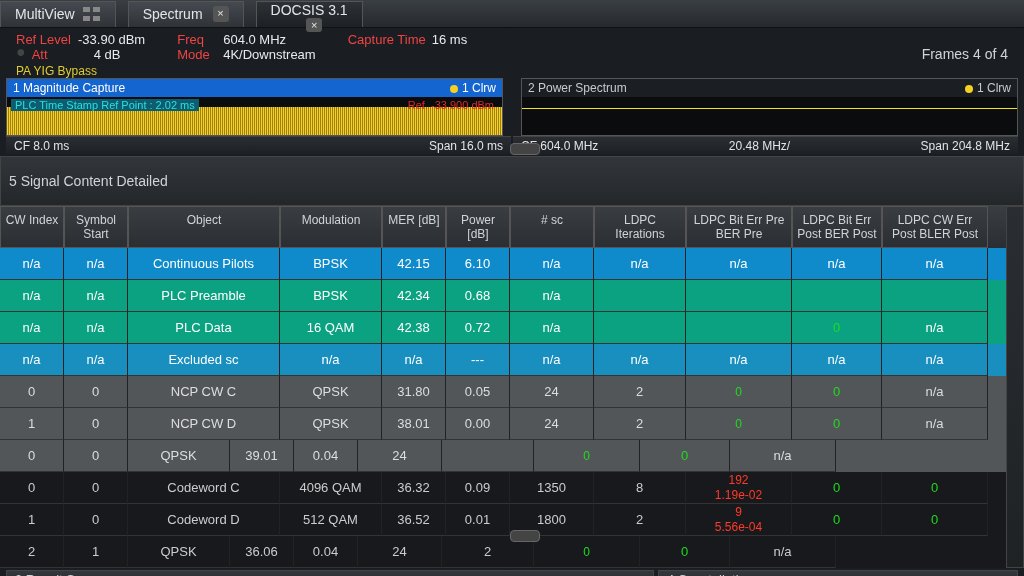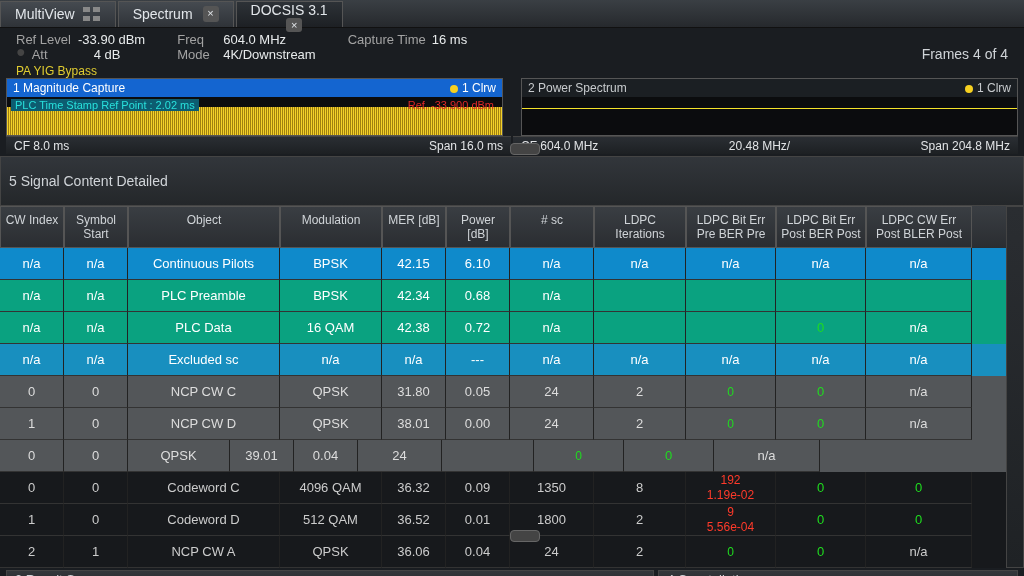--- a/index.html
+++ b/index.html
@@ -15,21 +15,21 @@
     .tabbar {
       height: 28px;
       background: linear-gradient(#3a3f44, #26292d);
       display: flex;
       align-items: center;
       border-bottom: 1px solid #111;
     }
     .tab {
       height: 26px;
       padding: 0 14px;
-      margin-right: 2px;
+      margin-right: 12px;
       display: flex; align-items: center;
       background: linear-gradient(#454a50, #2f3338);
       border: 1px solid #555;
       border-bottom: none;
       color: #e2e6ea;
       font-size: 14px;
     }
     .tab.active { background: linear-gradient(#2d3237, #1d2024); flex-direction: column; }
     .tab .close {
       margin-left: 10px;
@@ -50,21 +50,21 @@
         linear-gradient(#888,#888) 10px 9px/7px 5px no-repeat;
     }
     .infobar {
       padding: 4px 16px 2px;
       font-size: 13px;
       background: #1a1d21;
       display: flex; flex-wrap: wrap;
     }
     .info-col { margin-right: 20px; display: flex; flex-direction: column;}
     .info-line { display: flex; }
-    .info-k { color: #a3a3a3; margin-right: 6px; min-width: 56px;}
+    .info-k { color: #ef4444; margin-right: 6px; min-width: 56px;}
     .info-v { color: #e8ebec; margin-right: 12px;}
     .info-ylw { color: #e0cc30; }
     .frames { margin-left:auto; color:#d0d4d8; font-size:14px; align-self: flex-end;}
     .bullet { color: #444; font-size: 16px; line-height: 10px; padding-right:6px; }
     .subspec {
       display:flex; gap:18px;
       padding: 0 6px;
     }
     .subpanel { flex:1; border:1px solid #555; background:#16181b; position:relative; height:58px; }
     .sub-head {
@@ -103,21 +103,21 @@
       font-size:12px;
     }
     .th,.td {
       padding:6px 4px;
       text-align:center;
       border-right:1px solid #222;
     }
     .th { border:1px solid #555; line-height: 14px;}
     .td { border-bottom:1px solid #333; }
     .c0{width:64px}.c1{width:64px}.c2{width:152px;text-align:center}.c3{width:102px}
-    .c4{width:64px}.c5{width:64px}.c6{width:84px}.c7{width:92px}.c8{width:90px}
+    .c4{width:64px}.c5{width:64px}.c6{width:84px}.c7{width:92px}.c8{width:106px}
     .c9{width:90px}.c10{width:106px}
     .vscroll { width:18px; background:linear-gradient(#2a2d31,#1f2225); border:1px solid #444;}
     .tbody-wrap { display:flex; }
     .tbody { flex:1; }
     .tr { display:flex; font-size:13px; height:32px; align-items:center; }
     .tr .td { height:32px; line-height:32px; padding:0 4px;}
     .row-blue { background:#0f8acb; color:#fff;}
     .row-green{ background:#0aa280; color:#fff;}
     .row-teal { background:#188fbf; color:#fff;}
     .row-gray { background:#535659; color:#ddd;}
@@ -392,21 +392,20 @@
                 <span class="val-red">9</span>
                 <span class="val-red">5.56e-04</span>
               </div>
             </div>
             <div class="td c9"><span class="val-green">0</span></div>
             <div class="td c10"><span class="val-green">0</span></div>
           </div>
           <div class="tr row-dark">
             <div class="td c0">2</div>
             <div class="td c1">1</div>
-            <div class="td c2">NCP CW A</div>
             <div class="td c3">QPSK</div>
             <div class="td c4">36.06</div>
             <div class="td c5">0.04</div>
             <div class="td c6">24</div>
             <div class="td c7">2</div>
             <div class="td c8">
               <div class="stack">
                 <span class="val-green">0</span>
               </div>
             </div>

